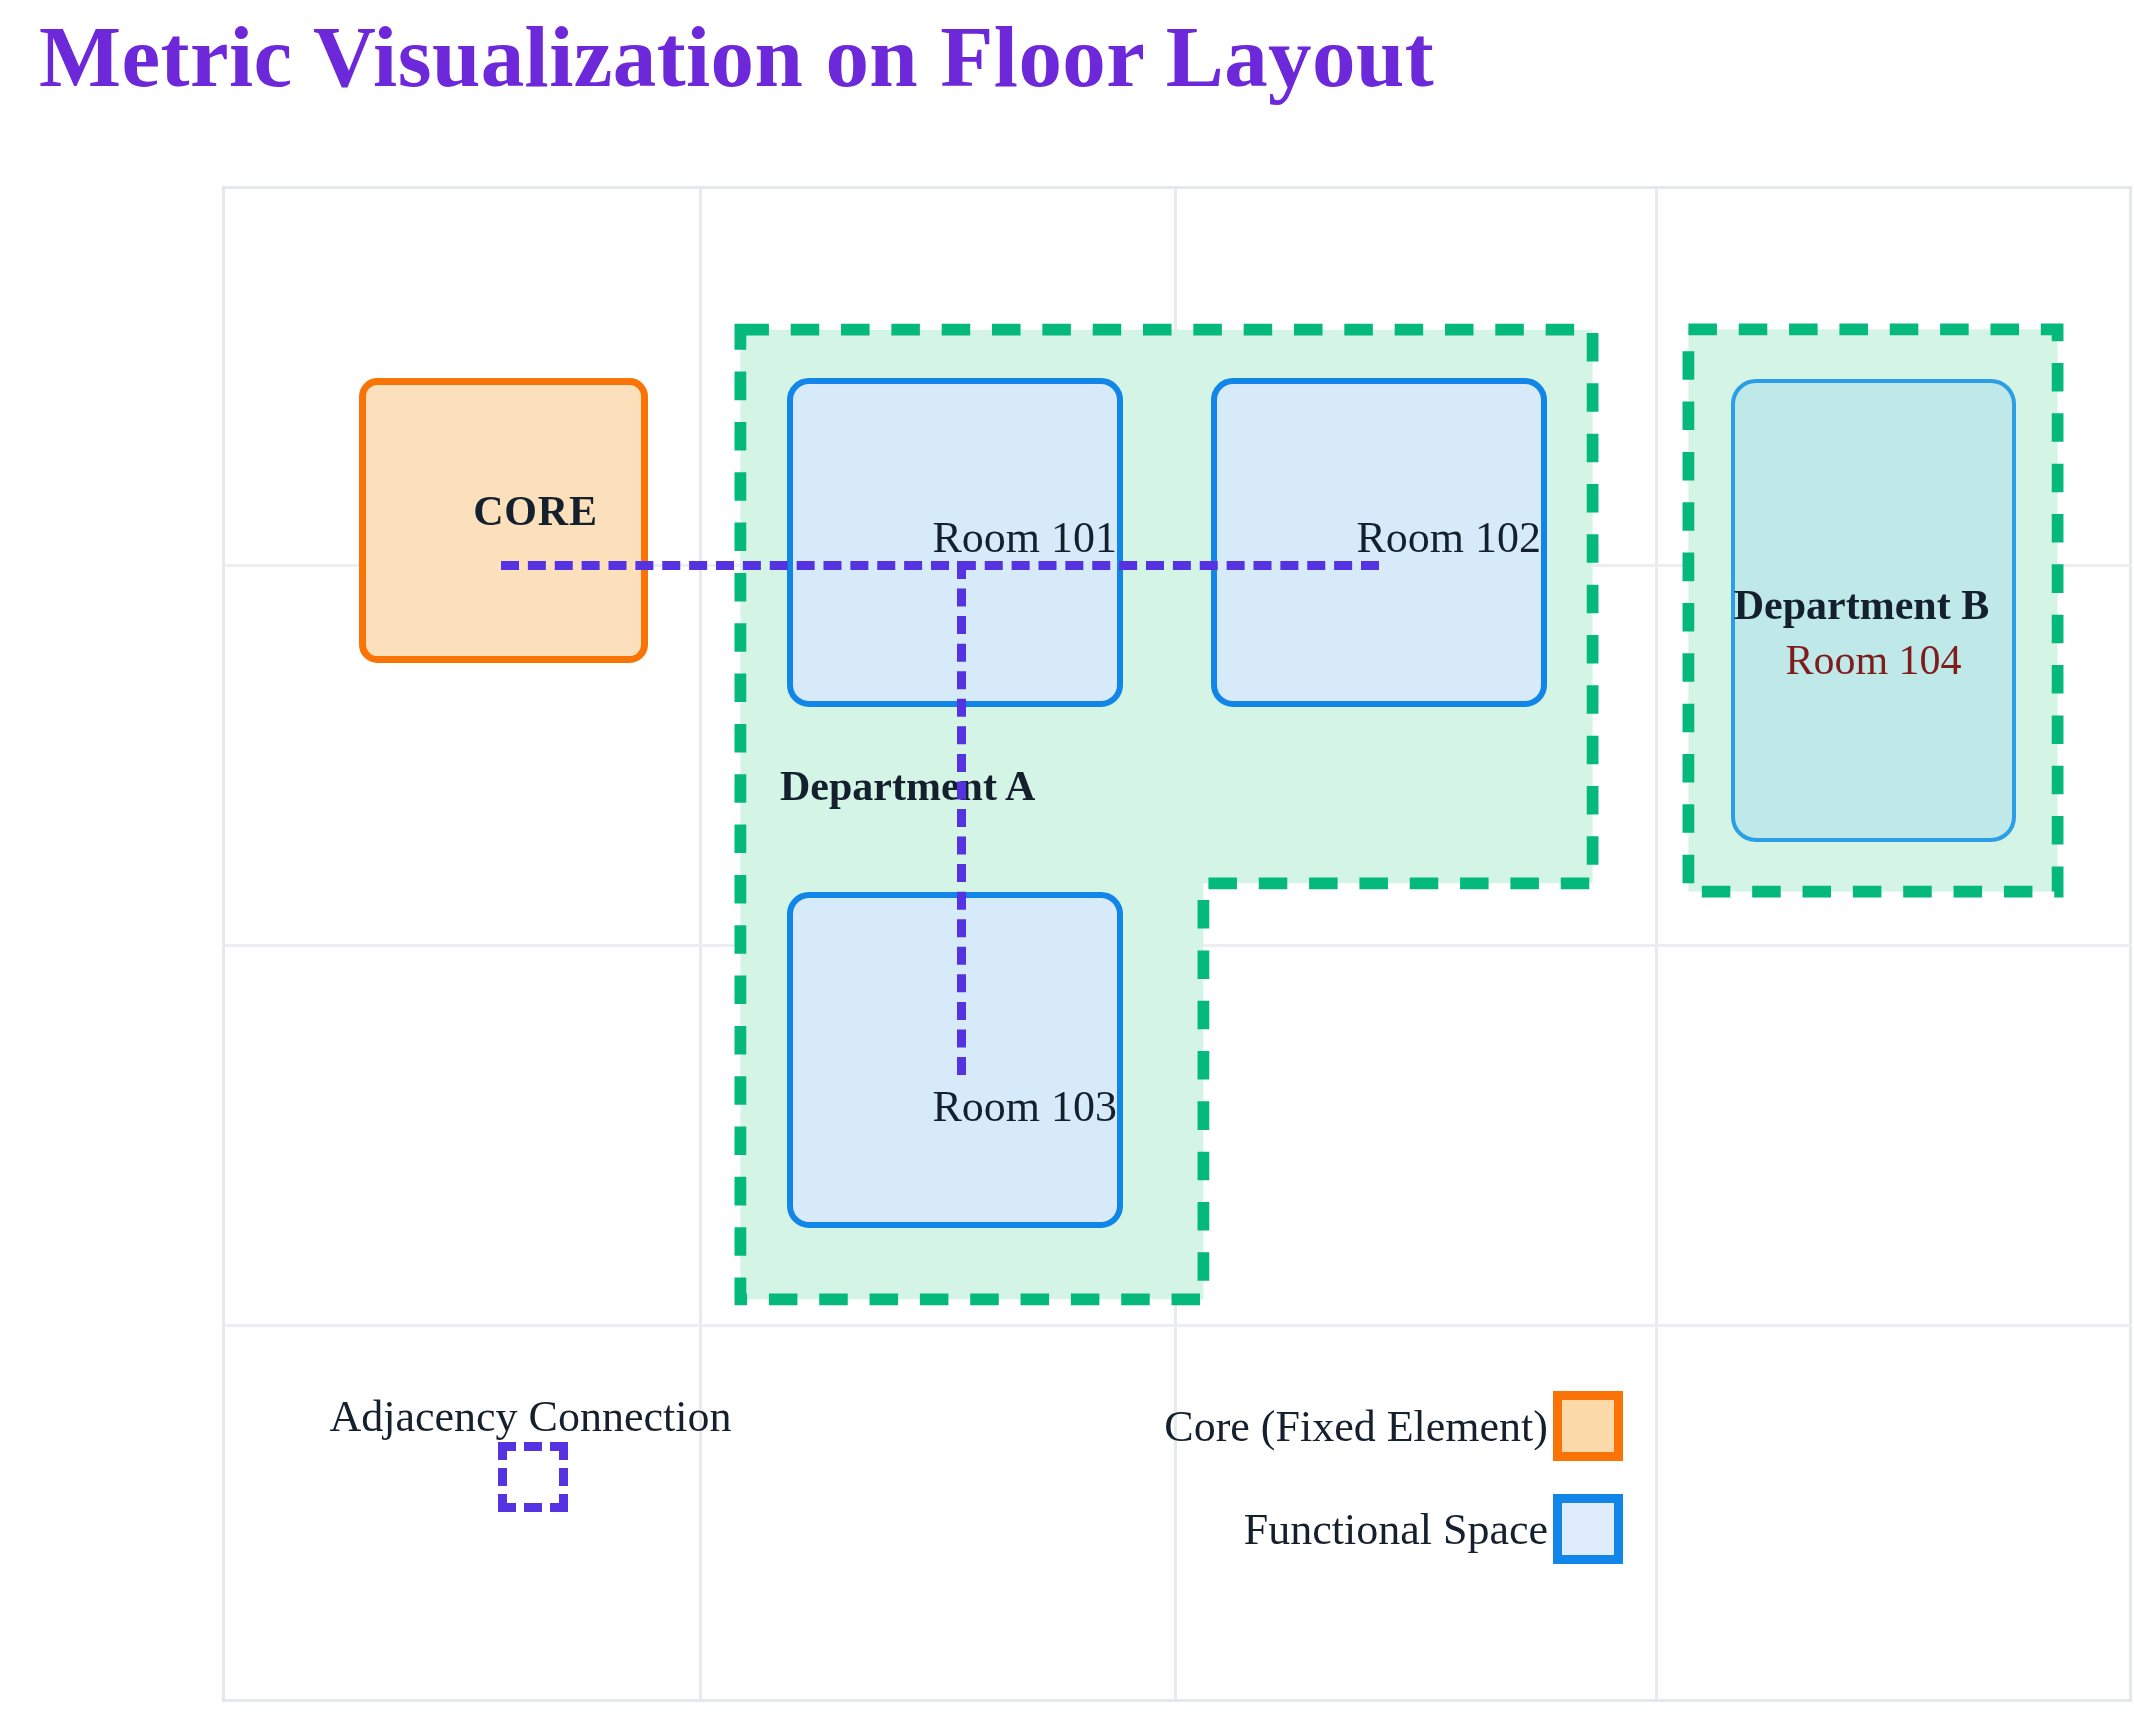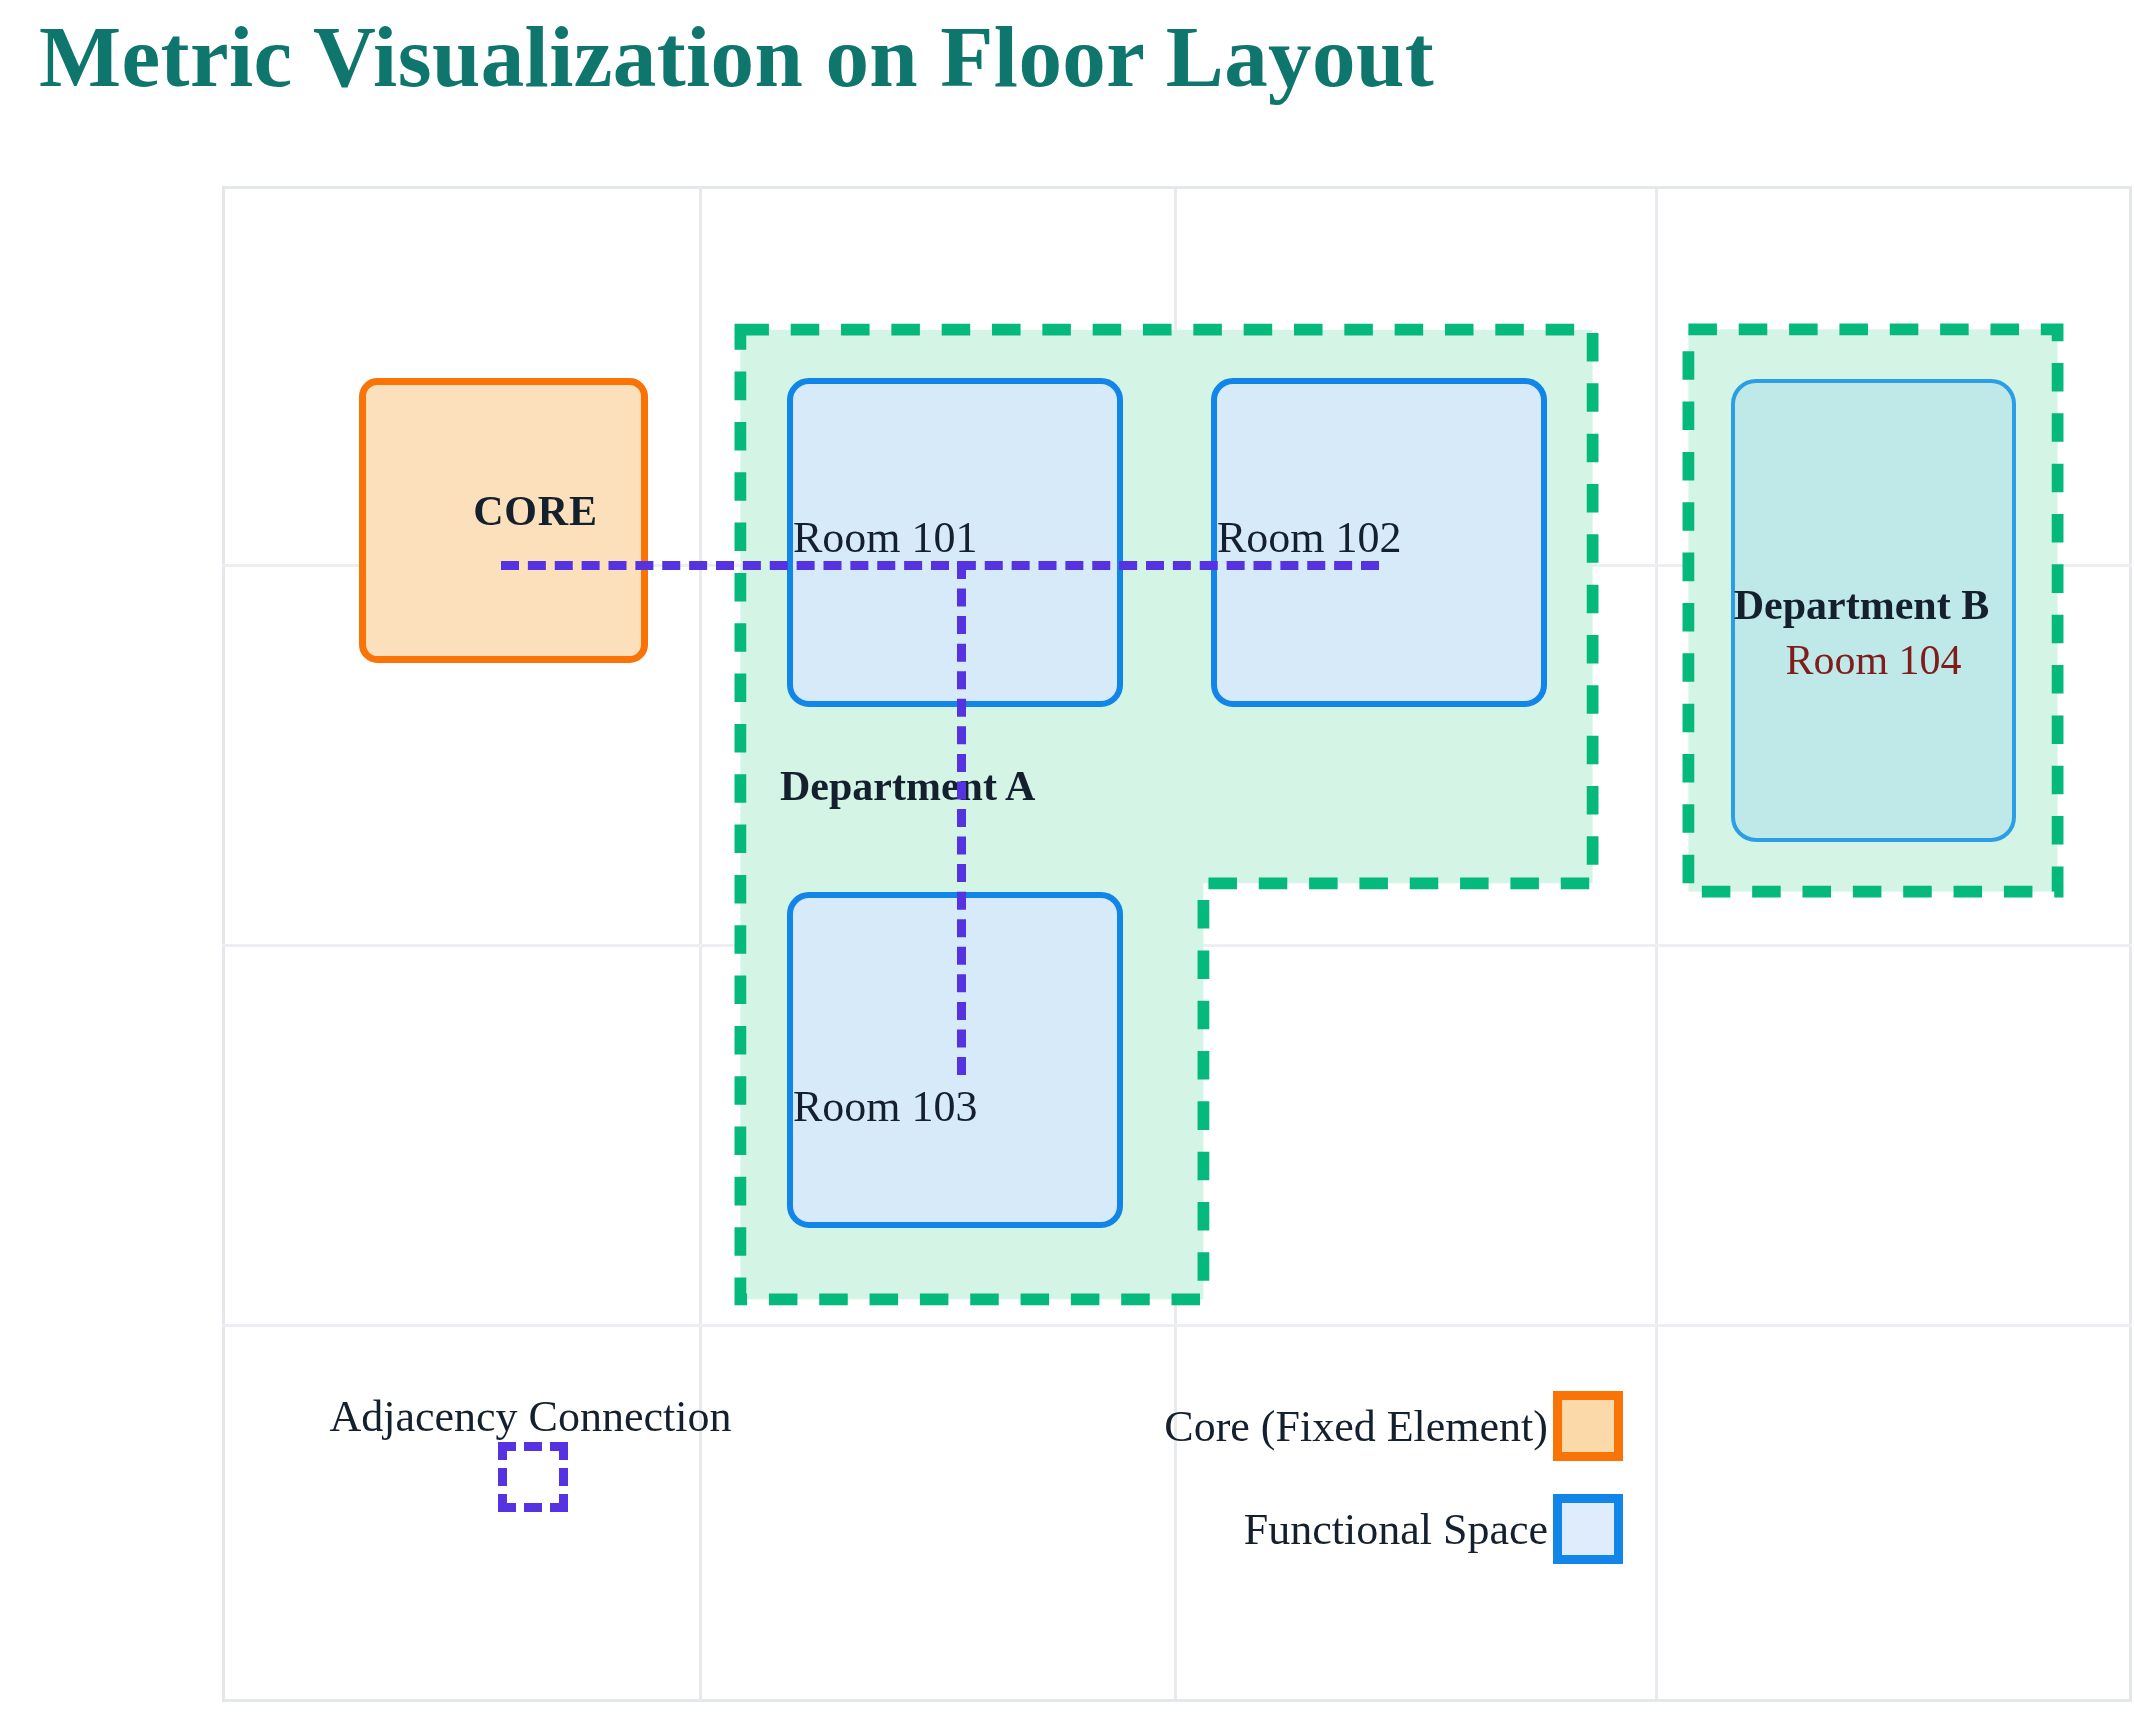--- a/index.html
+++ b/index.html
@@ -16,21 +16,21 @@
     font-family: "Liberation Serif", "DejaVu Serif", serif;
   }
 
   
   #page-title {
     position: absolute;
     left: 39px;
     top: 6.7px;
     font-size: 87px;
     font-weight: bold;
-    color: #0f766e;
+    color: #6d28d9;
     letter-spacing: 0.4px;
     white-space: nowrap;
     line-height: 1.15;
   }
 
   
   #grid {
     position: absolute;
     left: 222px;
     top: 186px;
@@ -78,21 +78,21 @@
   .room {
     position: absolute;
     background: #d7eafa;
     border: 6.7px solid #1285e8;
     border-radius: 22px;
     box-sizing: border-box;
   }
   .room-label {
     position: absolute;
     width: 100%;
-    text-align: left;
+    text-align: right;
     font-size: 44px;
     color: #15202e;
     white-space: nowrap;
   }
 
   
   .room-thin {
     background: #bfe8e8;
     border: 4.2px solid #2b9ee6;
     border-radius: 25px;

